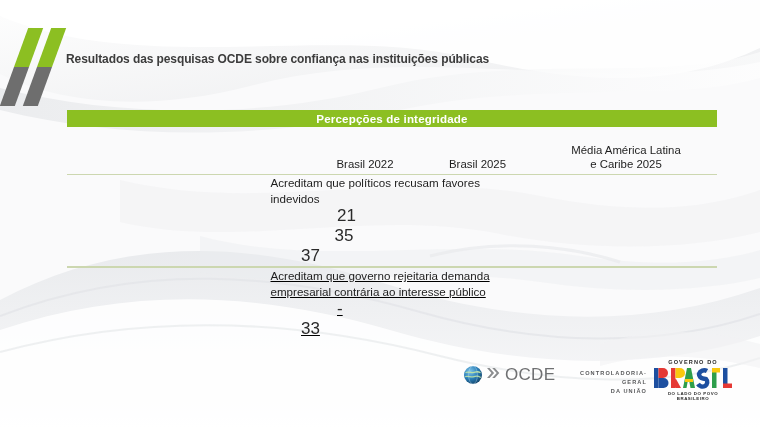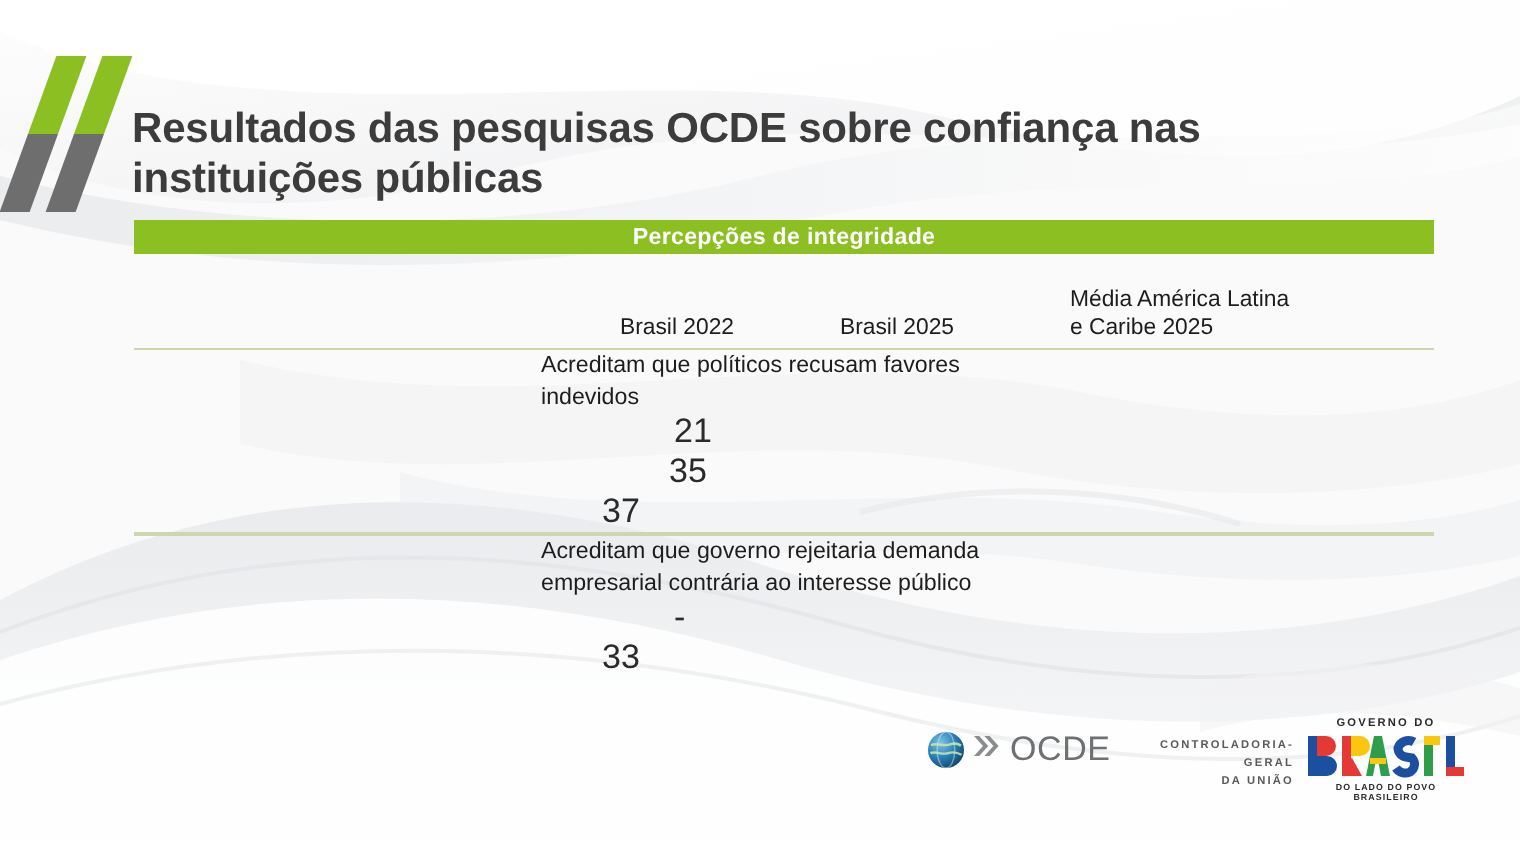--- a/index.html
+++ b/index.html
@@ -57,21 +57,21 @@
     top: 39px; left: 0; right: 0;
     height: 39px;
   }
 
   
   .title {
     position: absolute;
     left: 66px;
     top: 52px;
     width: 640px;
-    font-size: 21px;
+    font-size: 12px;
     font-weight: bold;
     color: #3c3c3c;
     letter-spacing: -0.1px;
     line-height: 1.2;
   }
 
   
   .table-wrap {
     position: absolute;
     left: 67px;
@@ -94,20 +94,21 @@
   .colheads {
     display: flex;
     height: 47px;
     align-items: flex-end;
     padding-bottom: 3px;
     box-sizing: border-box;
   }
   .col-label {
     font-size: 11.4px;
     color: #1d1d1d;
+    text-align: center;
     line-height: 1.25;
   }
 
   .c-desc  { width: 243px; }
   .c-a     { width: 110px; }
   .c-b     { width: 115px; }
   .c-c     { width: 182px; }
 
   .rule {
     height: 1px;
@@ -115,21 +116,21 @@
     width: 100%;
   }
 
   .row {
     display: flex;
     align-items: center;
     min-height: 46px;
     box-sizing: border-box;
     flex-direction: column;
   }
-  .row.tall { min-height: 60px; }
+  .row.tall { min-height: 60px; text-decoration: underline; }
 
   .row .c-desc {
     font-size: 11.6px;
     color: #1d1d1d;
     line-height: 1.34;
     padding-right: 8px;
     box-sizing: border-box;
   }
   .val {
     font-size: 17px;

